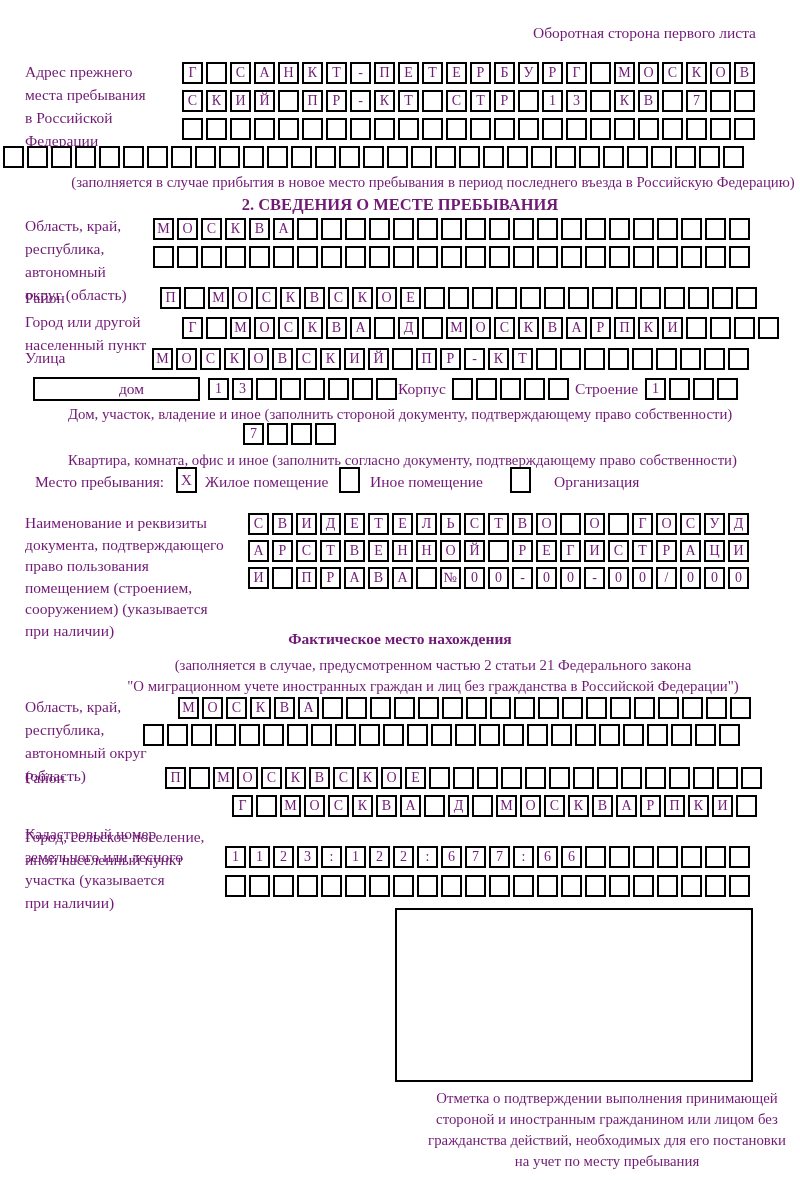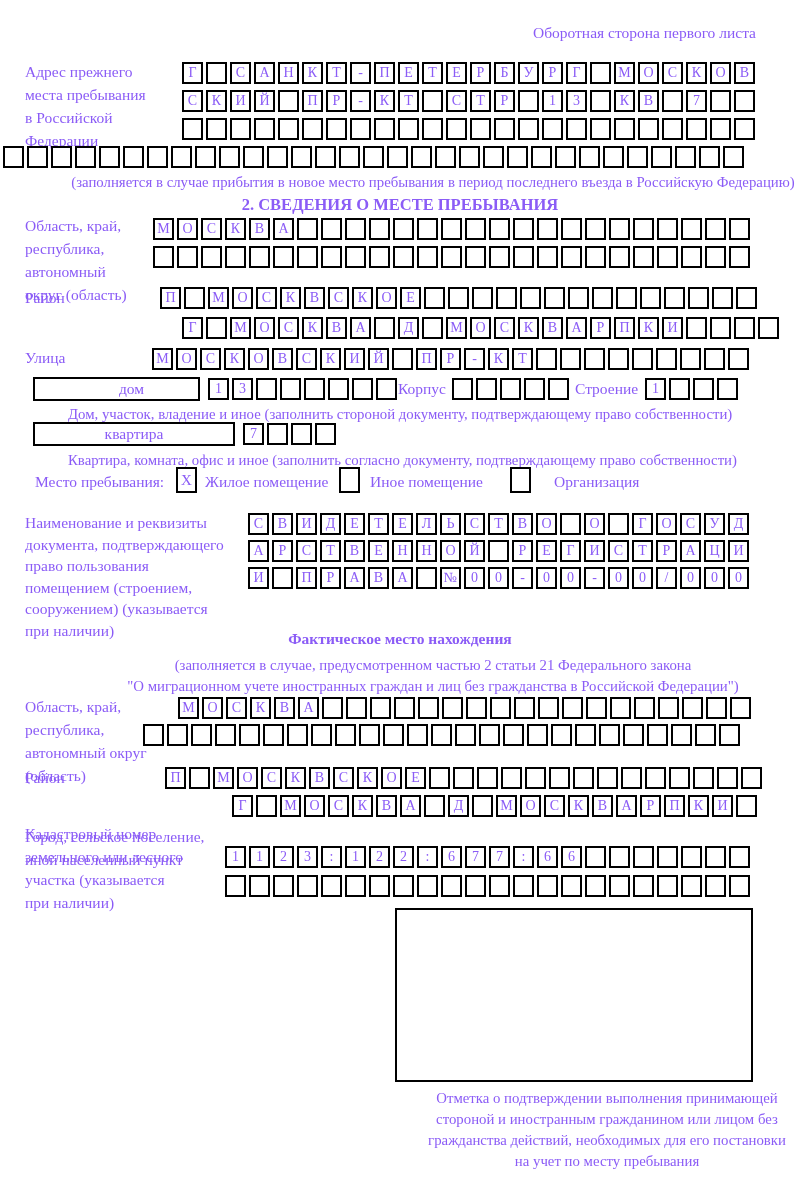--- a/index.html
+++ b/index.html
@@ -1,17 +1,17 @@
 <!DOCTYPE html>
 <html><head>
 <meta charset="utf-8">
 <style>
   html,body{margin:0;padding:0;background:#fff;}
   #page{position:relative;width:800px;height:1180px;background:#ffffff;
-        font-family:"Liberation Serif","DejaVu Serif",serif;color:#8b5cf6;overflow:hidden;}
+        font-family:"Liberation Serif","DejaVu Serif",serif;color:#701a75;overflow:hidden;}
   .abs{position:absolute;}
   .lbl{font-size:15.5px;line-height:23px;white-space:pre-line;}
   .cap{font-size:14.8px;line-height:20px;margin-left:33px;}
   .center{text-align:center;}
   .bold{font-weight:bold;}
   .cellrow{position:absolute;display:flex;gap:3px;}
   .cell{flex:0 0 21px;width:21px;height:22px;border:2px solid #000;box-sizing:border-box;
         font-size:14px;line-height:18px;text-align:center;background:#fff;}
   .wordbox{position:absolute;border:2px solid #000;box-sizing:border-box;height:24px;
         display:flex;align-items:center;justify-content:center;font-size:15.5px;background:#fff;}
@@ -227,20 +227,22 @@
       <span class="cell"></span>
       <span class="cell"></span>
       <span class="cell"></span>
       <span class="cell"></span>
       <span class="cell"></span>
       <span class="cell"></span>
       <span class="cell"></span>
       <span class="cell"></span>
     </div>
 
+  <div class="abs lbl" style="left:25px;top:310px;width:150px;">Город или другой
+населенный пункт</div>
   <div class="cellrow" style="left:182px;top:317px;">
       <span class="cell">Г</span>
       <span class="cell"></span>
       <span class="cell">М</span>
       <span class="cell">О</span>
       <span class="cell">С</span>
       <span class="cell">К</span>
       <span class="cell">В</span>
       <span class="cell">А</span>
       <span class="cell"></span>
@@ -312,21 +314,20 @@
     </div>
   <div class="inline-lbl" style="left:575px;top:377px;">Строение</div>
   <div class="cellrow" style="left:645px;top:378px;">
       <span class="cell">1</span>
       <span class="cell"></span>
       <span class="cell"></span>
       <span class="cell"></span>
     </div>
   <div class="abs cap" style="left:35px;top:404px;width:740px;">Дом, участок, владение и иное (заполнить стороной документу, подтверждающему право собственности)</div>
 
-  <div class="wordbox" style="left:33px;top:422px;width:202px;">квартира</div>
   <div class="cellrow" style="left:243px;top:423px;">
       <span class="cell">7</span>
       <span class="cell"></span>
       <span class="cell"></span>
       <span class="cell"></span>
     </div>
   <div class="abs cap" style="left:35px;top:450px;width:740px;">Квартира, комната, офис и иное (заполнить согласно документу, подтверждающему право собственности)</div>
 
   <div class="inline-lbl" style="left:35px;top:470px;">Место пребывания:</div>
   <div class="chk" style="left:176px;top:467px;">X</div>

